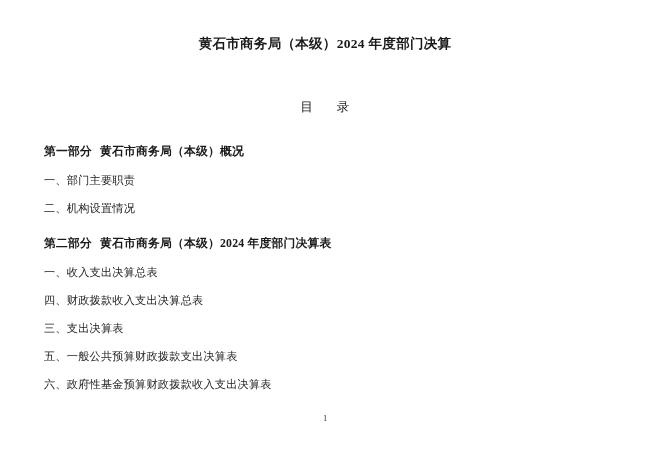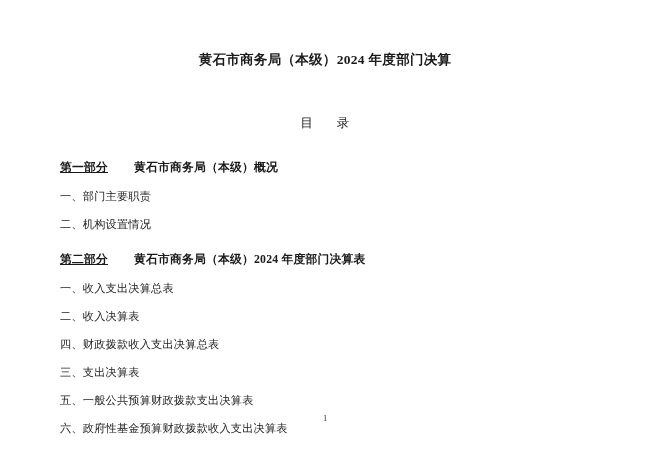--- a/index.html
+++ b/index.html
@@ -12,21 +12,21 @@
     background: #ffffff;
     font-family: "Liberation Serif", "DejaVu Serif", serif;
     color: #1a1a1a;
     overflow: hidden;
   }
   .page {
     position: relative;
     width: 650px;
     height: 459px;
     box-sizing: border-box;
-    padding: 16px;
+    padding: 0;
   }
   .doc-title {
     text-align: center;
     font-size: 13.5px;
     font-weight: bold;
     letter-spacing: 0.3px;
     margin: 0;
     padding-top: 35px;
   }
   .toc-heading {
@@ -47,25 +47,24 @@
   }
   .part-line {
     font-size: 11.8px;
     font-weight: bold;
     margin-top: 20px;
     letter-spacing: 0.2px;
     white-space: nowrap;
   }
   .part-line .part-label {
     display: inline-block;
-    text-decoration: underline;
   }
   .part-line .part-text {
     display: inline-block;
-    margin-left: 26px;
+    margin-left: 8px;
   }
   .item-line {
     font-size: 11.2px;
     margin-top: 13px;
     letter-spacing: 0.2px;
     white-space: nowrap;
     color: #222;
   }
   .first-part {
     margin-top: 28px;
@@ -100,21 +99,20 @@
     </div>
 
     <div class="item-line">一、部门主要职责</div>
     <div class="item-line">二、机构设置情况</div>
 
     <div class="part-line">
       <span class="part-label">第二部分</span><span class="part-text">黄石市商务局（本级）2024 年度部门决算表</span>
     </div>
 
     <div class="item-line">一、收入支出决算总表</div>
-    <div class="item-line">二、收入决算表</div>
     <div class="item-line">四、财政拨款收入支出决算总表</div>
     <div class="item-line">三、支出决算表</div>
     <div class="item-line">五、一般公共预算财政拨款支出决算表</div>
     <div class="item-line">六、政府性基金预算财政拨款收入支出决算表</div>
 
   </div>
 
   <div class="page-number">1</div>
 
 </div>

